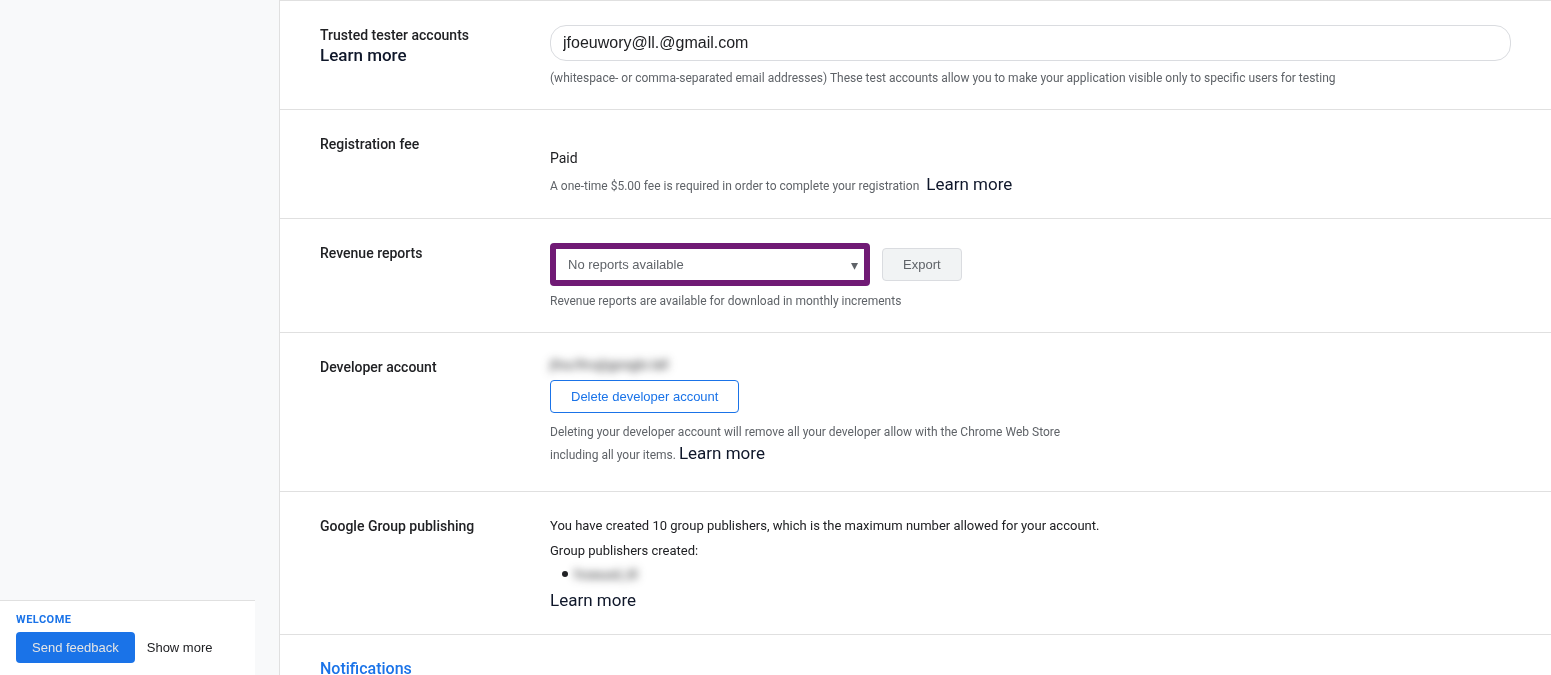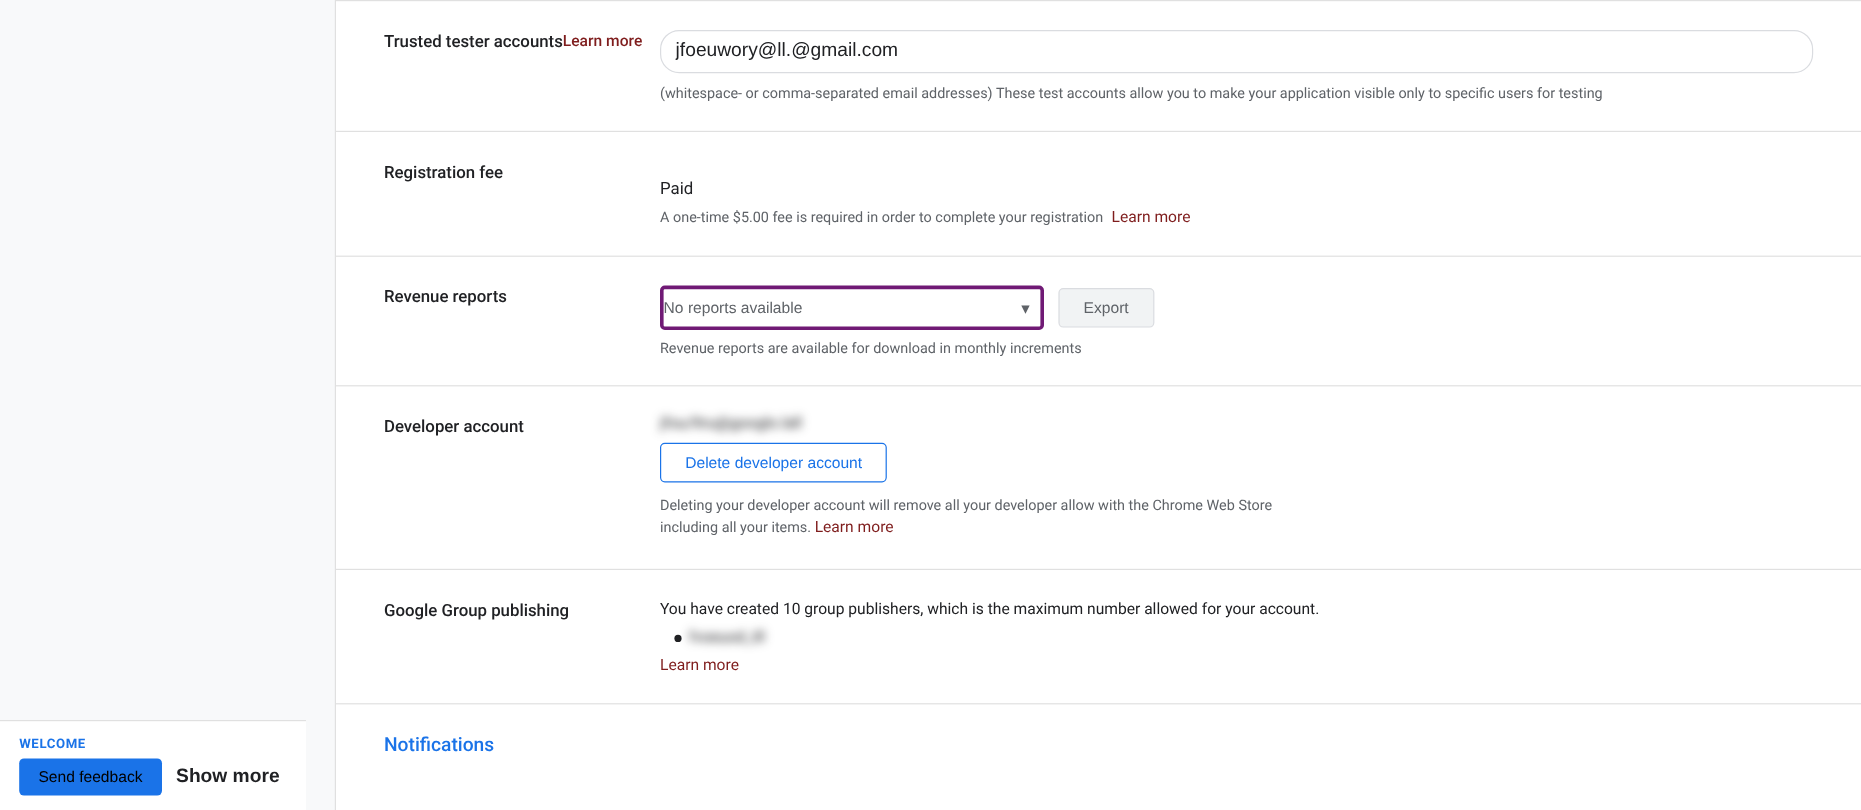--- a/index.html
+++ b/index.html
@@ -59,23 +59,23 @@
     .settings-value {
       flex: 1;
     }
     .trusted-tester-label {
       font-size: 14px;
       font-weight: 500;
       color: #202124;
       margin-bottom: 2px;
     }
     .learn-more-link {
-      color: #7f1d1d;
+      color: #0f172a;
       text-decoration: none;
-      font-size: 13px;
+      font-size: 17px;
       cursor: pointer;
     }
     .text-input-wide {
       width: 100%;
       max-width: 980px;
       border: 1px solid #dadce0;
       border-radius: 16px;
       padding: 8px 12px;
       font-size: 16px;
       color: #202124;
@@ -99,23 +99,23 @@
       margin-top: 8px;
     }
     .dropdown-row {
       display: flex;
       align-items: center;
       gap: 12px;
       margin-bottom: 8px;
     }
     .report-select {
       width: 320px;
-      border: 3px solid #701a75;
+      border: 6px solid #701a75;
       border-radius: 4px;
-      padding: 8px 0;
+      padding: 8px 12px;
       font-size: 13px;
       color: #5f6368;
       background: #fff;
       appearance: none;
       -webkit-appearance: none;
       cursor: pointer;
       outline: none;
     }
     .select-wrapper {
       position: relative;
@@ -208,46 +208,46 @@
       width: 255px;
       background: #fff;
       border-top: 1px solid #e0e0e0;
       padding: 12px 16px;
       display: flex;
       align-items: flex-end;
       gap: 12px;
     }
     .send-feedback-btn {
       background: #1a73e8;
-      color: #000000;
+      color: #e5e5e5;
       border: none;
       border-radius: 4px;
       padding: 8px 16px;
       font-size: 13px;
       font-weight: 500;
       cursor: pointer;
     }
     .show-more-btn {
       background: none;
       border: none;
       color: #202124;
-      font-size: 16px;
-      cursor: pointer;
-      font-weight: 700;
+      font-size: 13px;
+      cursor: pointer;
+      font-weight: 400;
     }
     .welcome-label {
       font-size: 11px;
       color: #1a73e8;
       font-weight: 700;
       letter-spacing: 0.5px;
       margin-bottom: 6px;
     }
     .trusted-label-row {
       display: flex;
-      flex-direction: row;
+      flex-direction: column;
       margin-bottom: 4px;
     }
   </style>
 </head>
 <body>
 
 <div class="page-wrapper">
 
   <div class="left-sidebar"></div>
 
@@ -304,20 +304,21 @@
           <span>Store including all your items.</span>
           <a class="learn-more-link">Learn more</a>
         </div>
       </div>
     </div>
 
     <div class="settings-row">
       <div class="settings-label">Google Group publishing</div>
       <div class="settings-value">
         <div class="group-publishing-text">You have created 10 group publishers, which is the maximum number allowed for your account.</div>
+        <div class="group-publishing-text">Group publishers created:</div>
         <ul class="group-list">
           <li>
             <span class="bullet"></span>
             <span class="blurred-text">fvoeuod_tll</span>
           </li>
         </ul>
         <a class="learn-more-link">Learn more</a>
       </div>
     </div>
 

